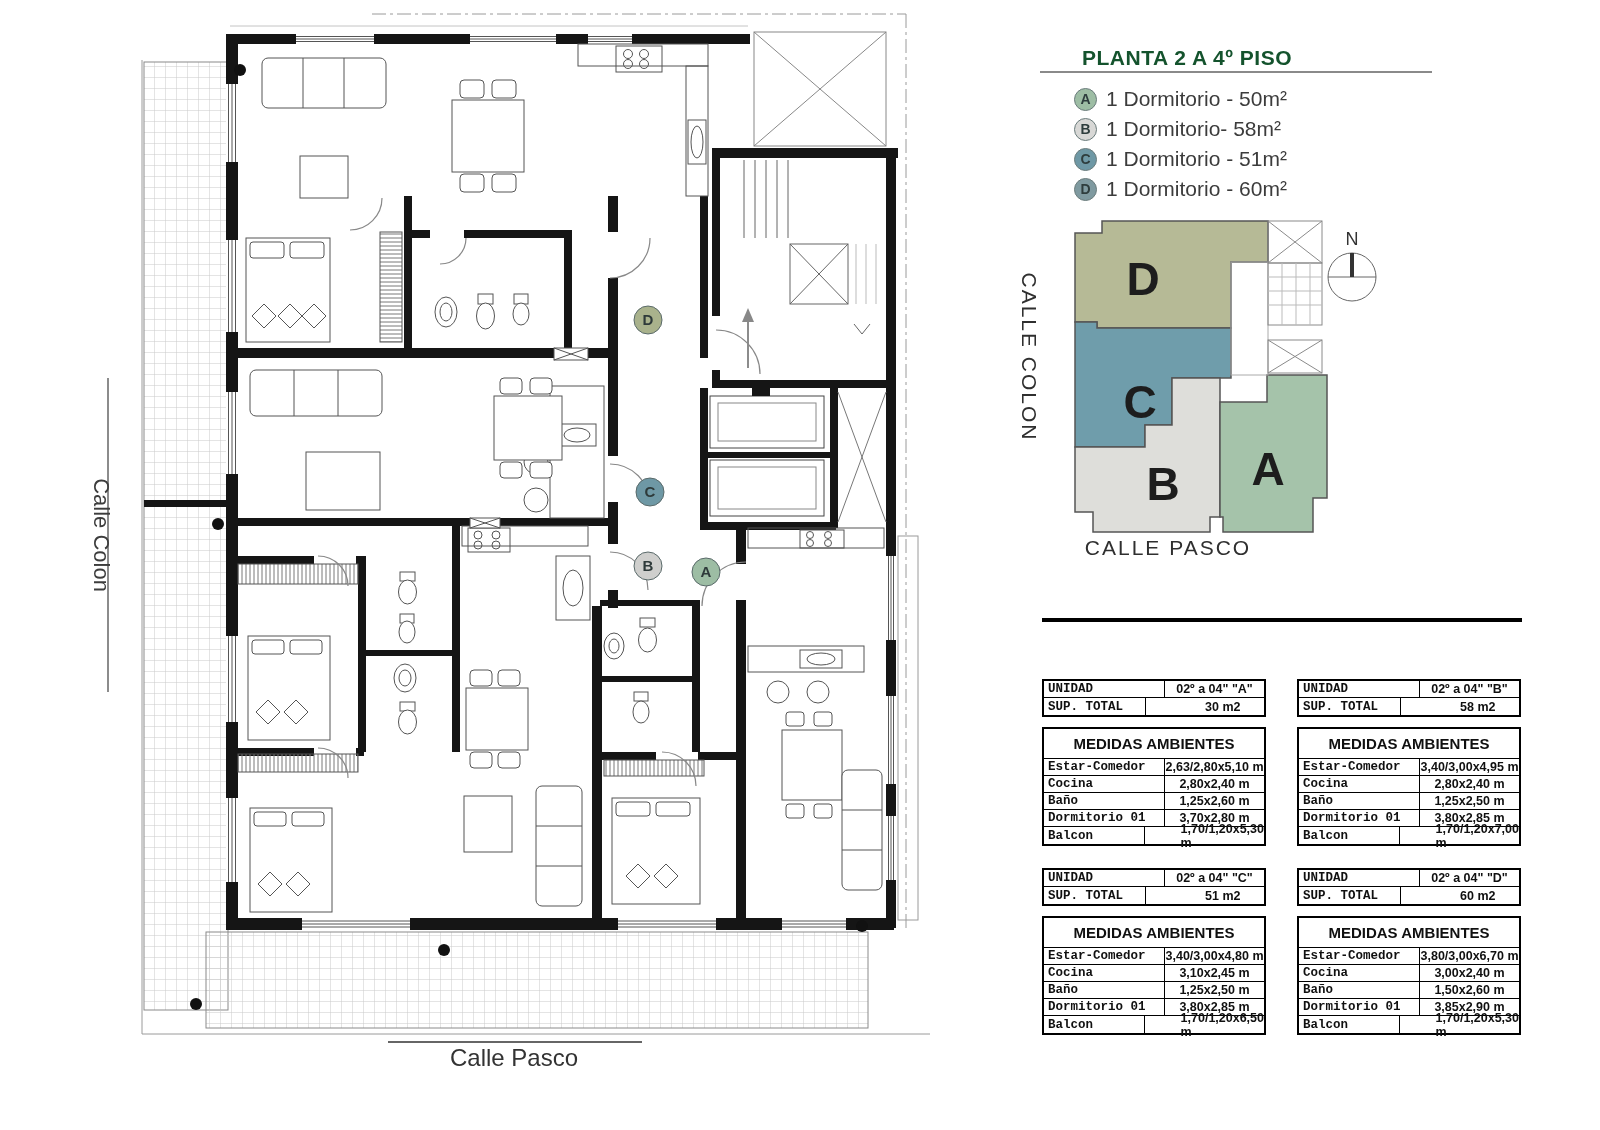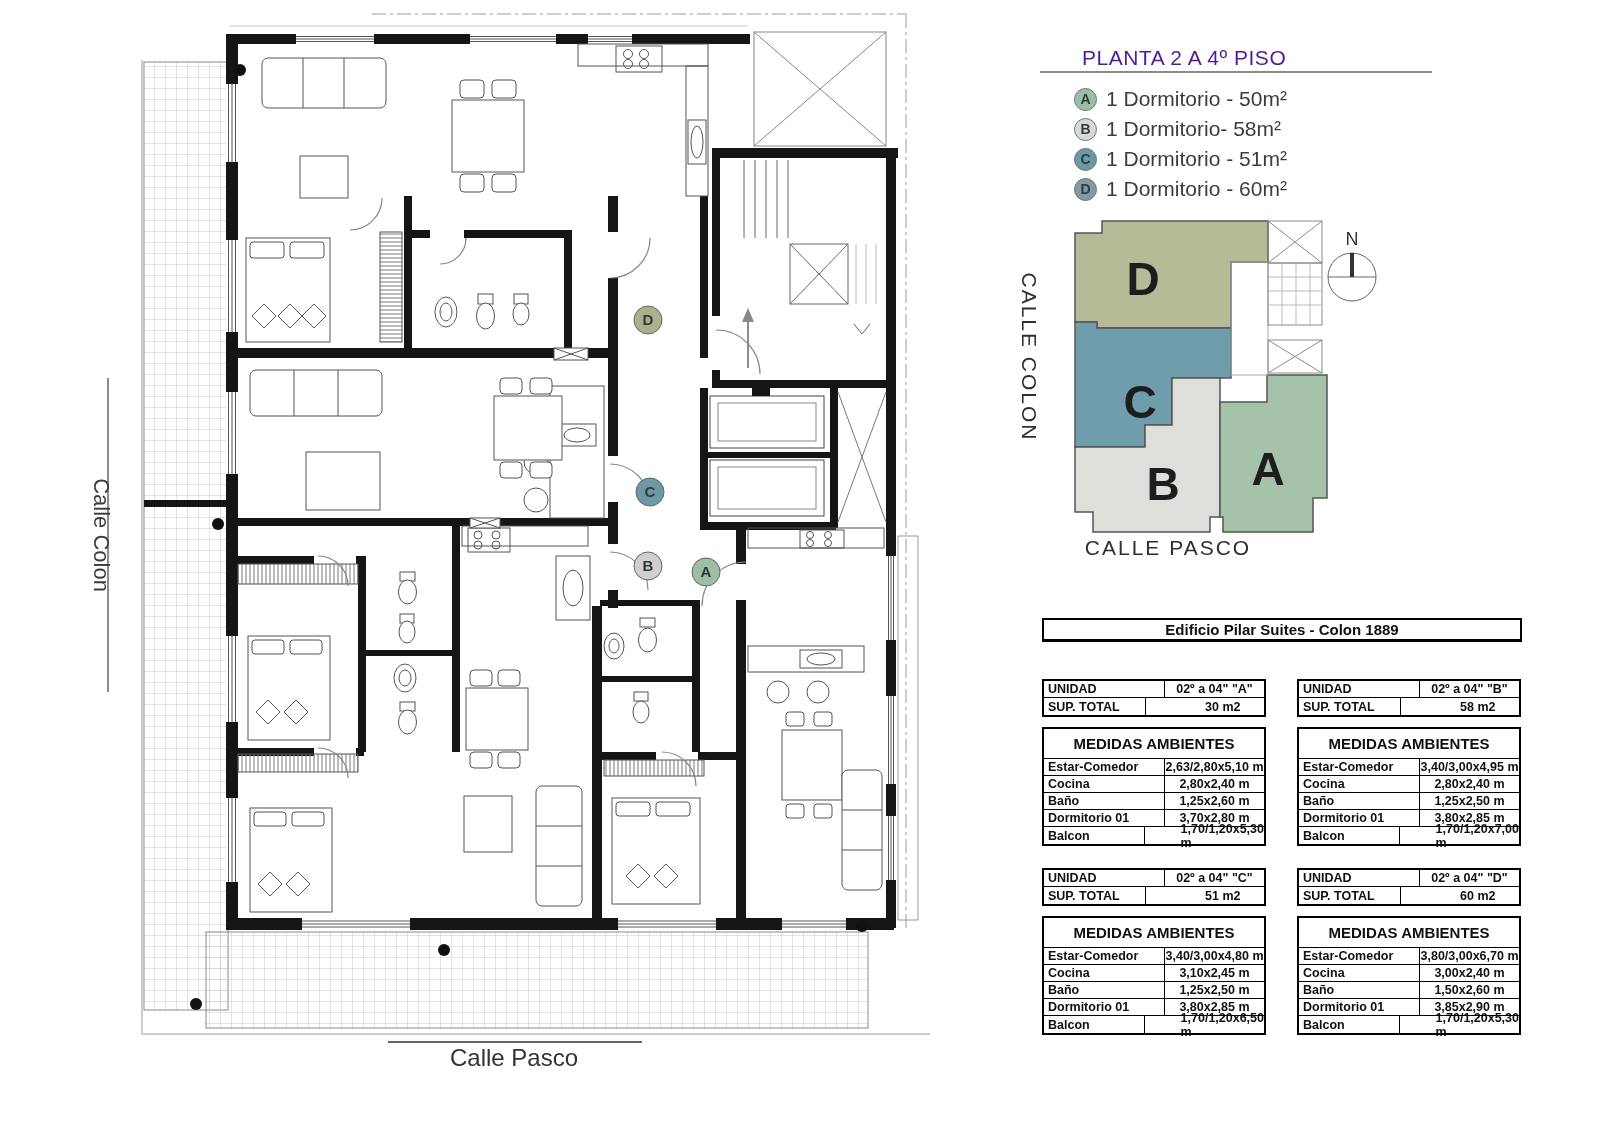--- a/index.html
+++ b/index.html
@@ -6,39 +6,39 @@
   html,body { background:#fff; }
   #page {
     position:relative; width:1600px; height:1130px; background:#fff;
     font-family:"Liberation Sans", sans-serif; overflow:hidden;
   }
   .abs { position:absolute; }
   svg { display:block; }
   svg text { font-family:"Liberation Sans", sans-serif; }
 
   
-  #legend-title { left:1082px; top:46px; font-weight:normal; font-size:21px; color:#4c1d95; letter-spacing:.5px; }
+  #legend-title { left:1082px; top:46px; font-weight:bold; font-size:21px; color:#14532d; letter-spacing:.5px; }
   #legend-underline { left:1040px; top:71px; width:392px; height:2px; background:#8a8a8a; }
   #legend-list { left:1074px; top:84px; }
   .legend-item { display:flex; align-items:center; height:30px; }
   .legend-circle { width:23px; height:23px; border-radius:50%; border:1px solid #6b7c7c;
     display:flex; align-items:center; justify-content:center;
     font-size:14px; font-weight:bold; color:#2e3d3d; flex:0 0 auto; }
   .legend-label { margin-left:9px; font-size:21px; color:#3c3c3c; }
 
   
   .tbl { position:absolute; background:#fff; border:2px solid #000; color:#101010;
          font-size:12.5px; font-weight:bold; }
   #building-header { left:1042px; top:618px; width:480px; }
   .hdr-row { height:20px; display:flex; align-items:center; justify-content:center;
              font-size:15px; }
   .hdr-row:first-child { border-bottom:1px solid #000; }
   .u-row, .m-row { display:flex; height:17px; border-bottom:1px solid #000; }
   .u-row:last-child, .m-row:last-child { border-bottom:none;gap:36px; }
-  .cell-label { width:55%; border-right:1px solid #000; display:flex; align-items:center; padding-left:4px; }
+  .cell-label { width:55%; border-right:1px solid #000; display:flex; align-items:center; padding-left:4px;font-family:Liberation Mono, monospace; }
   .cell-val { width:45%; display:flex; align-items:center; justify-content:center; }
   .m-title { height:30px; display:flex; align-items:center; justify-content:center; border-bottom:1px solid #000; font-size:15px; }
   .unidad-a { left:1042px; top:679px; width:224px; }
   .unidad-b { left:1297px; top:679px; width:224px; }
   .medidas-a { left:1042px; top:727px; width:224px; }
   .medidas-b { left:1297px; top:727px; width:224px; }
   .unidad-c { left:1042px; top:868px; width:224px; }
   .unidad-d { left:1297px; top:868px; width:224px; }
   .medidas-c { left:1042px; top:916px; width:224px; }
   .medidas-d { left:1297px; top:916px; width:224px; }
@@ -413,21 +413,20 @@
     <text x="168" y="340" text-anchor="middle" font-size="21" letter-spacing="2" fill="#2f2f2f">CALLE PASCO</text>
     <g>
       <circle cx="352" cy="62" r="24" stroke="#666" fill="none"></circle>
       <path d="M328,62 H376" stroke="#666"></path>
       <rect x="350" y="38" width="4" height="24" fill="#333"></rect>
       <text x="352" y="30" text-anchor="middle" font-size="18" fill="#333">N</text>
     </g>
   </svg>
 
   <div class="tbl" id="building-header">
-    <div class="hdr-row">Edificio Pilar Suites - Colon 1889</div>
   </div>
 
   <div class="tbl unidad-a">
     <div class="u-row">
       <div class="cell-label">UNIDAD</div>
       <div class="cell-val">02º a 04" "A"</div>
     </div>
     <div class="u-row">
       <div class="cell-label">SUP. TOTAL</div>
       <div class="cell-val">30 m2</div>

